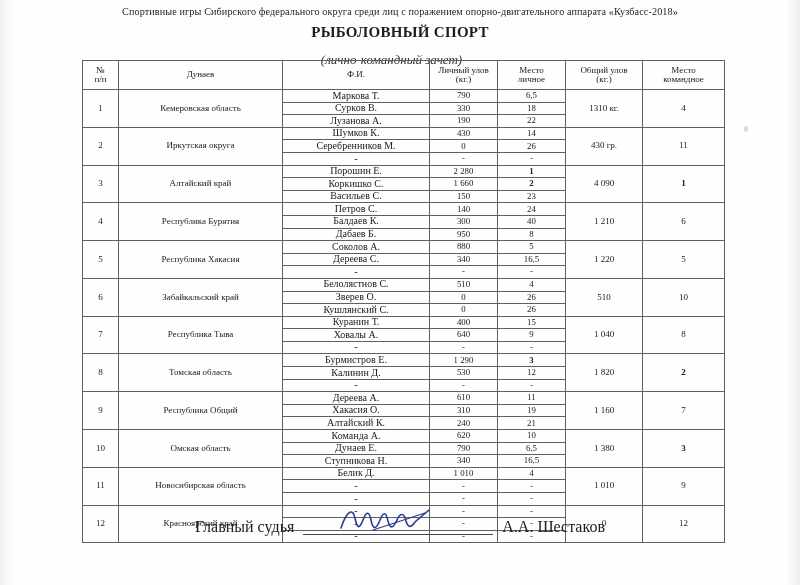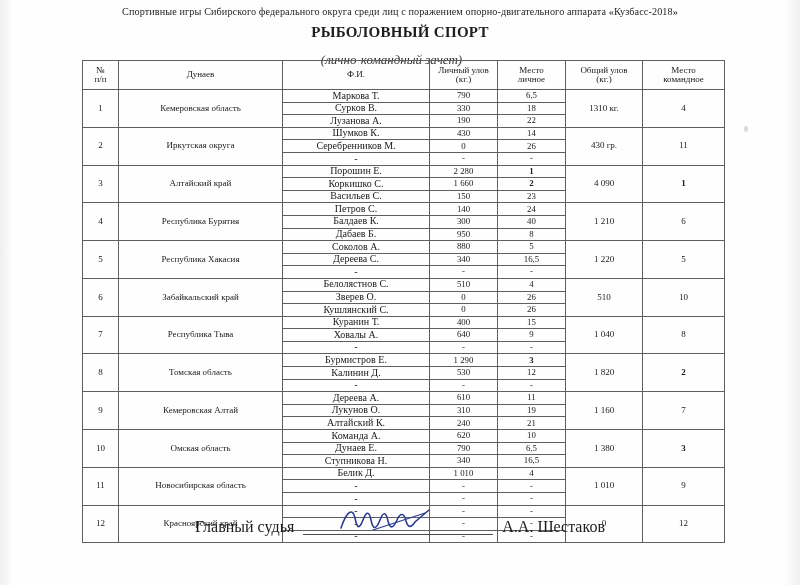--- a/index.html
+++ b/index.html
@@ -325,29 +325,29 @@
           <td class="c-catch">530</td>
           <td class="c-place">12</td>
         </tr>
         <tr>
           <td class="c-fio">-</td>
           <td class="c-catch">-</td>
           <td class="c-place">-</td>
         </tr>
         <tr>
           <td class="c-num" rowspan="3">9</td>
-          <td class="c-team" rowspan="3">Кемеровская Алтай</td>
+          <td class="c-team" rowspan="3">Республика Общий</td>
           <td class="c-fio">Дереева А.</td>
           <td class="c-catch">610</td>
           <td class="c-place">11</td>
           <td class="c-total" rowspan="3">1 160</td>
           <td class="c-teamplace" rowspan="3">7</td>
         </tr>
         <tr>
-          <td class="c-fio">Лукунов О.</td>
+          <td class="c-fio">Хакасия О.</td>
           <td class="c-catch">310</td>
           <td class="c-place">19</td>
         </tr>
         <tr>
           <td class="c-fio">Алтайский К.</td>
           <td class="c-catch">240</td>
           <td class="c-place">21</td>
         </tr>
         <tr>
           <td class="c-num" rowspan="3">10</td>

